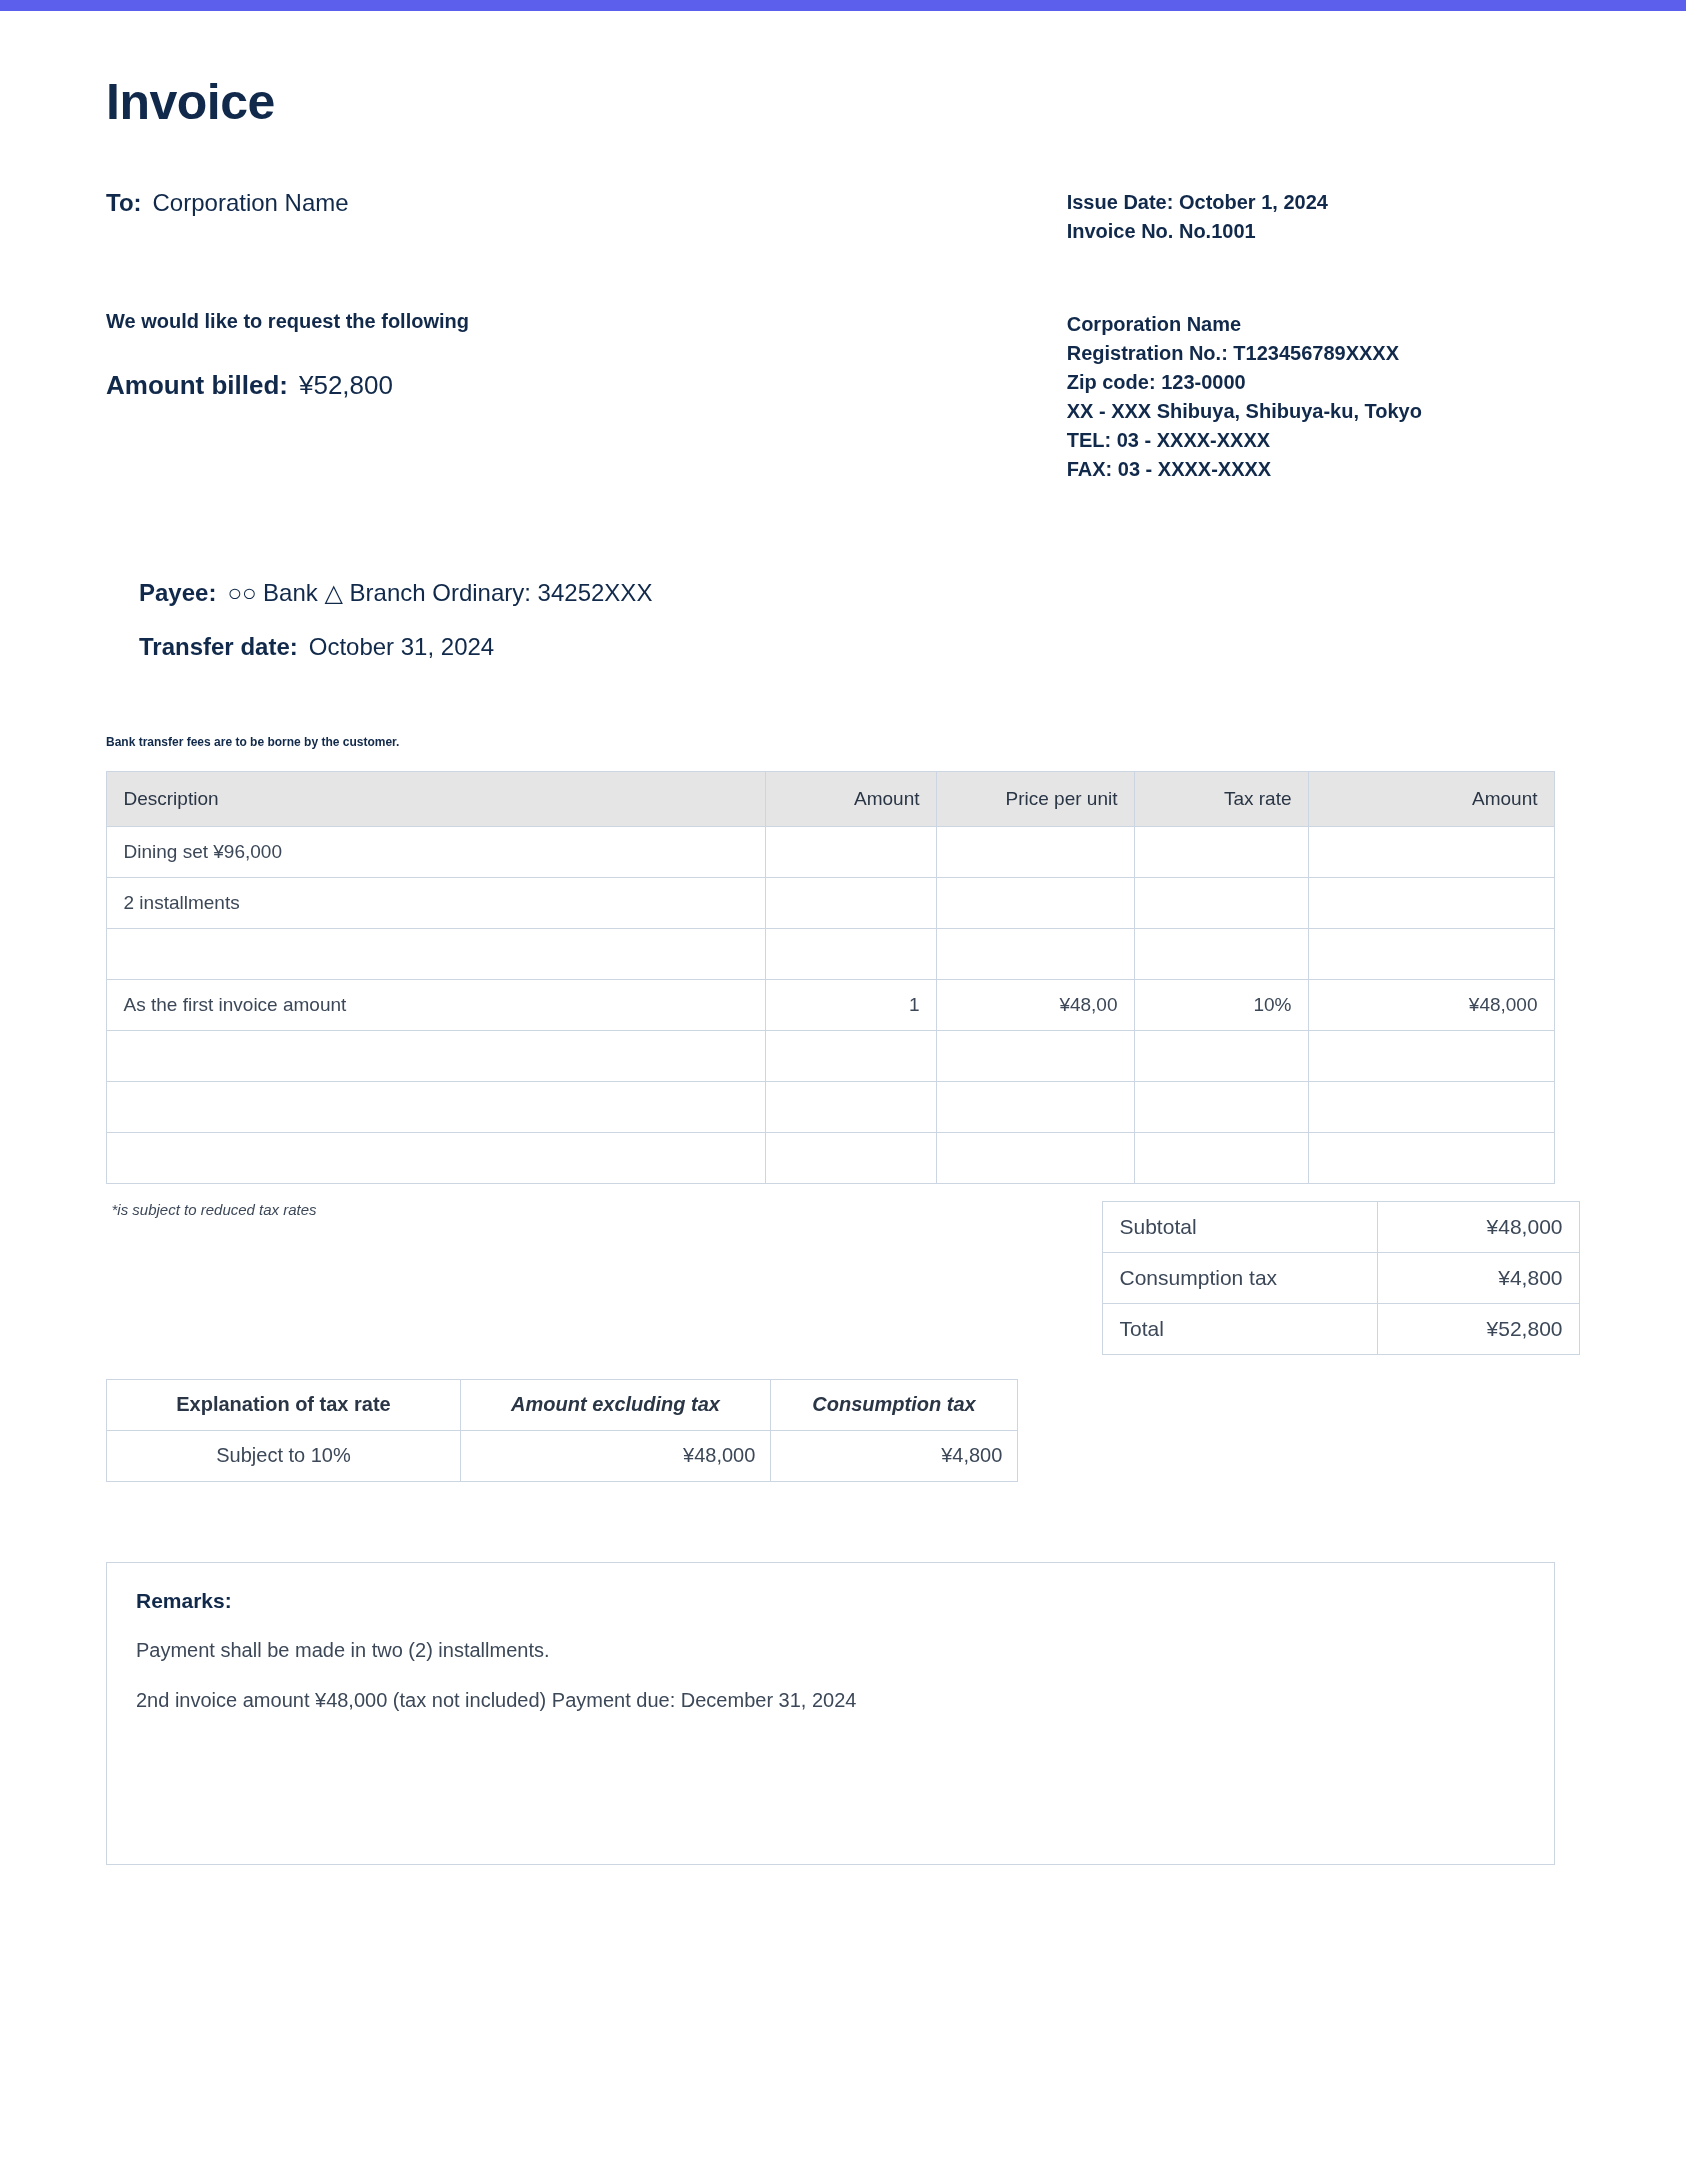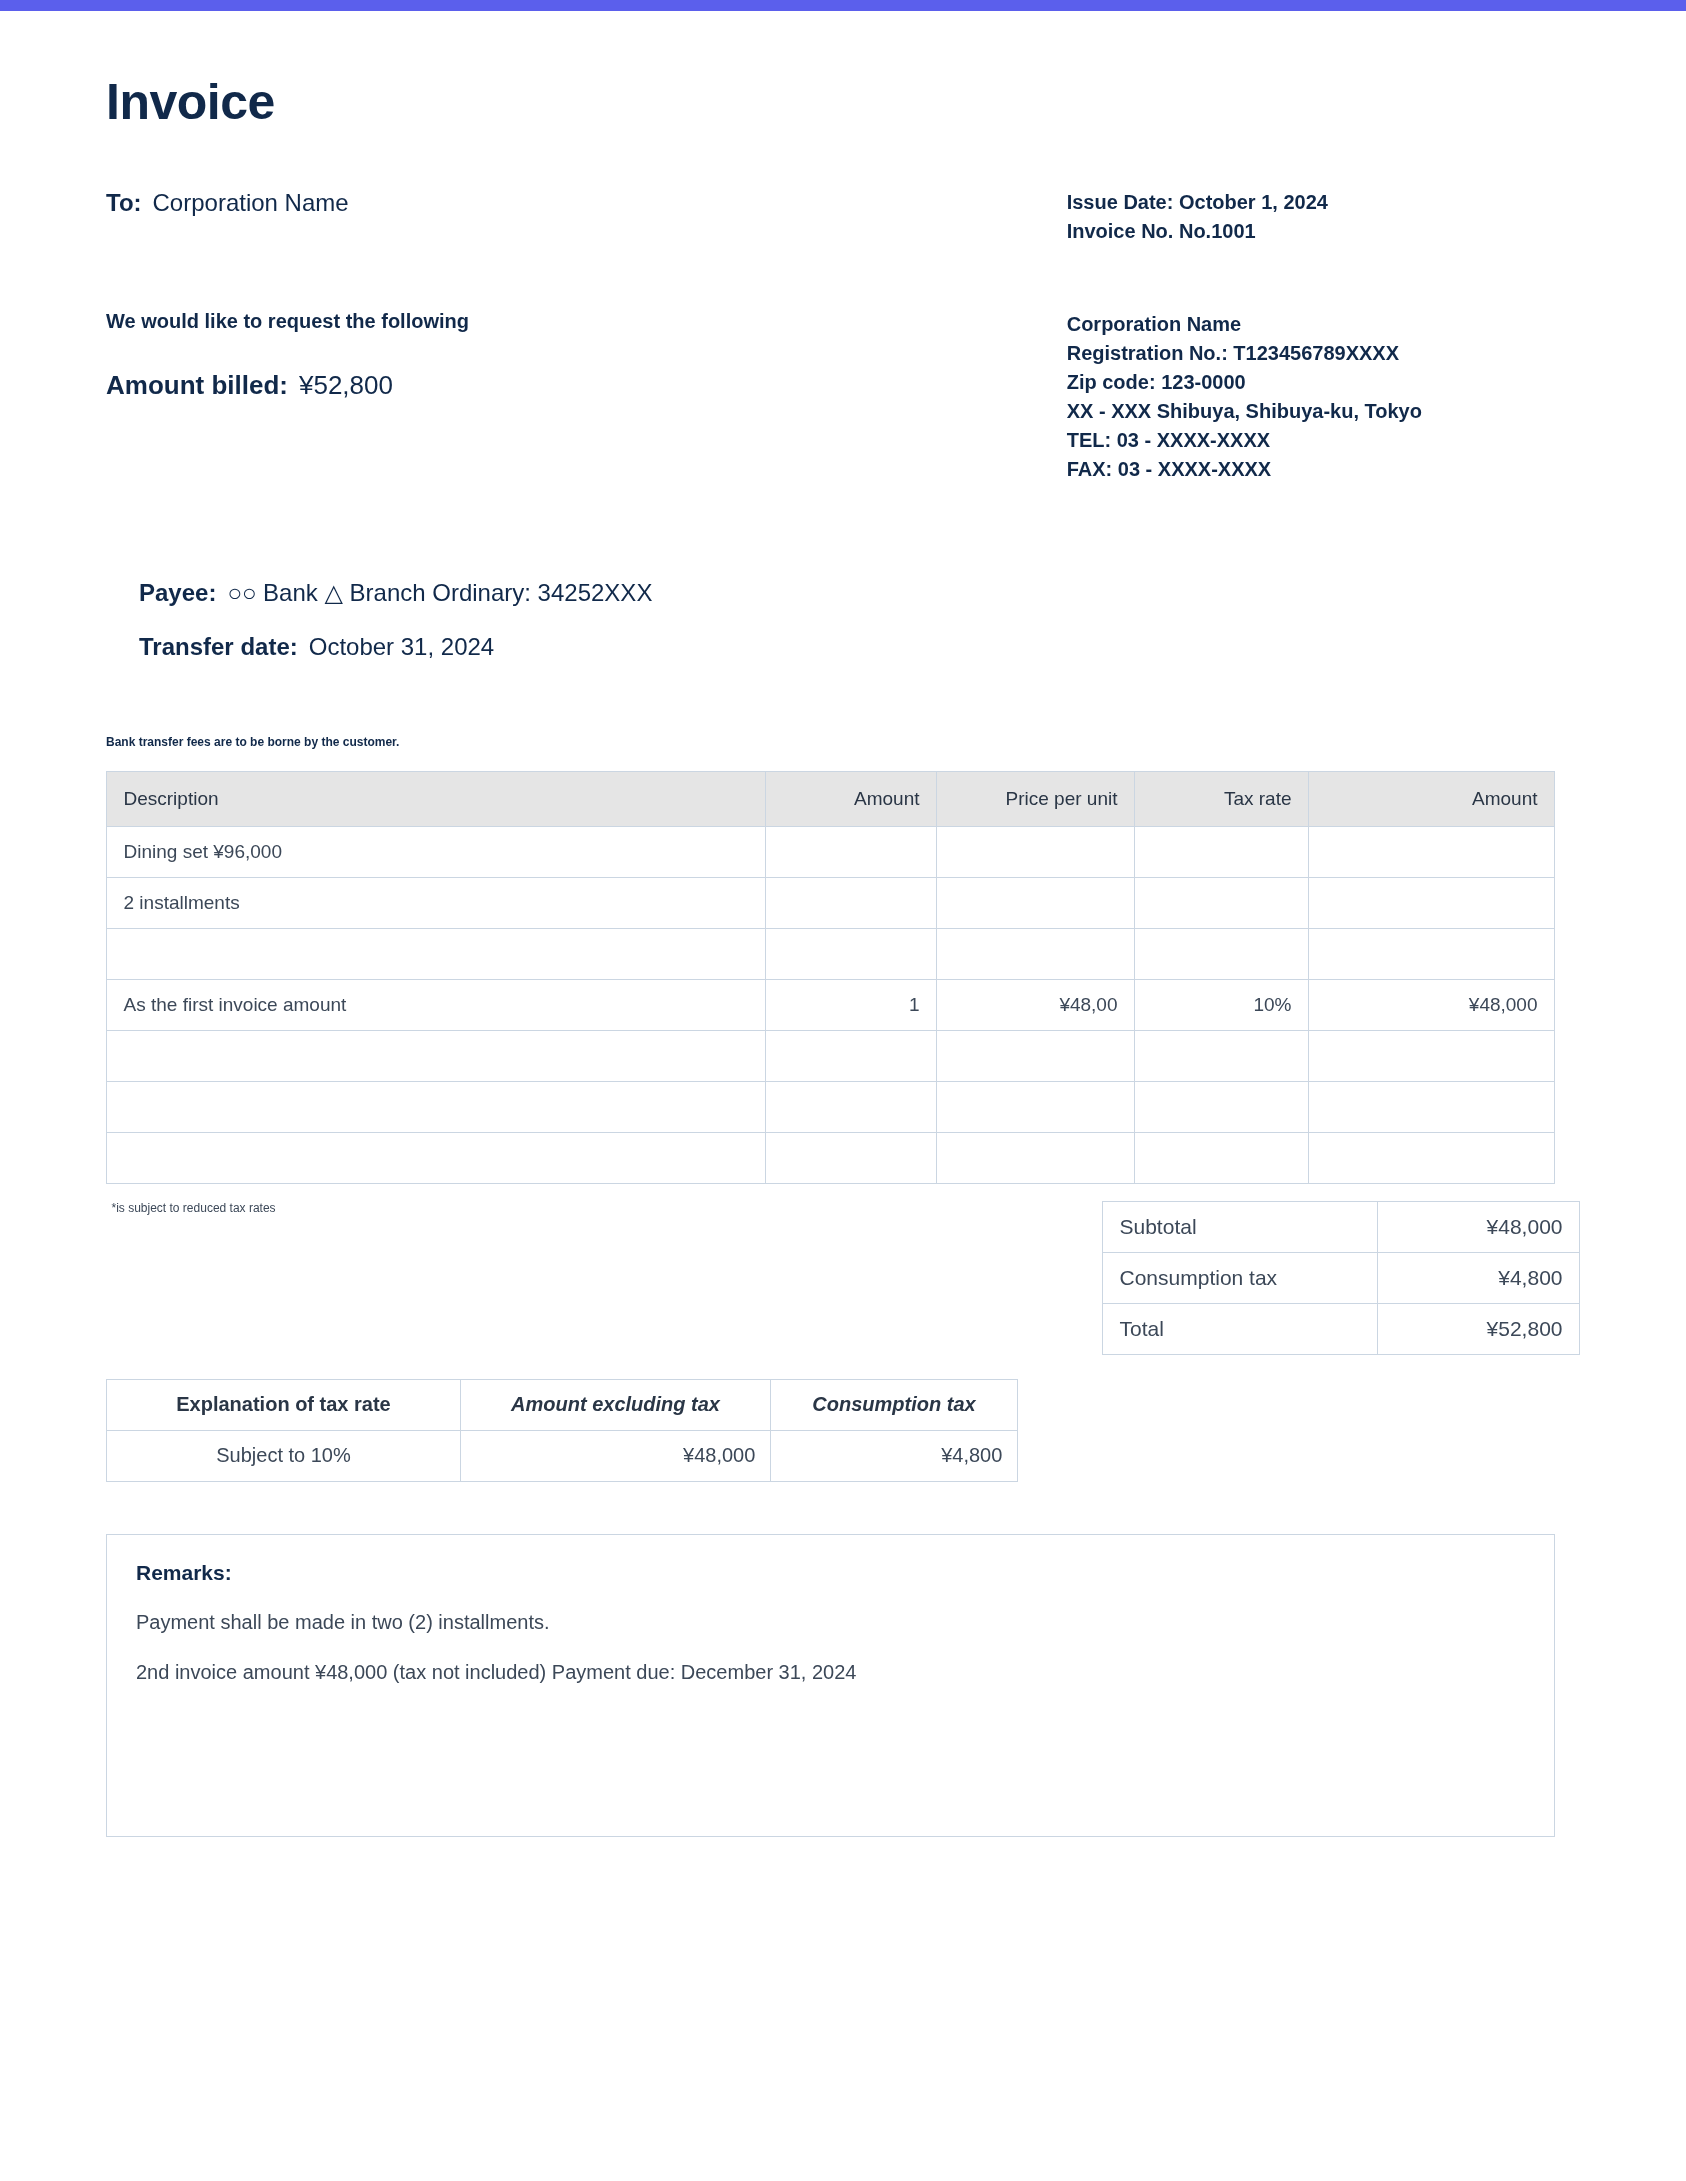--- a/index.html
+++ b/index.html
@@ -149,21 +149,22 @@
   .col-total { width: 246px; }
 
   
   .mid-row {
     display: flex;
     justify-content: space-between;
     align-items: flex-start;
     margin-top: 16.5px;
   }
   .reduced-note {
-    font-size: 12px;
+    font-size: 15px;
+    font-style: italic;
     color: #3c4858;
     padding-left: 5.5px;
   }
 
   .totals-table {
     width: 478px;
     table-layout: fixed;
   }
   .totals-table td {
     border: 0.9px solid #cbd6e2;
@@ -196,21 +197,21 @@
   .tax-table th.x-left, .tax-table td.x-left { text-align: center; }
   .tax-table th.x-center { text-align: center; font-style: italic; }
   .tax-table td.x-right { text-align: right; }
   .tcol-1 { width: 354px; }
   .tcol-2 { width: 310px; }
   .tcol-3 { width: 247px; }
 
   
   .remarks-box {
     width: 1449px;
-    margin-top: 52px;
+    margin-top: 80px;
     border: 0.9px solid #cbd6e2;
     padding: 26px 29px 31px 29px;
     min-height: 303px;
   }
   .remarks-title {
     font-size: 21px;
     font-weight: bold;
     color: #11294a;
     margin-bottom: 24px;
   }

